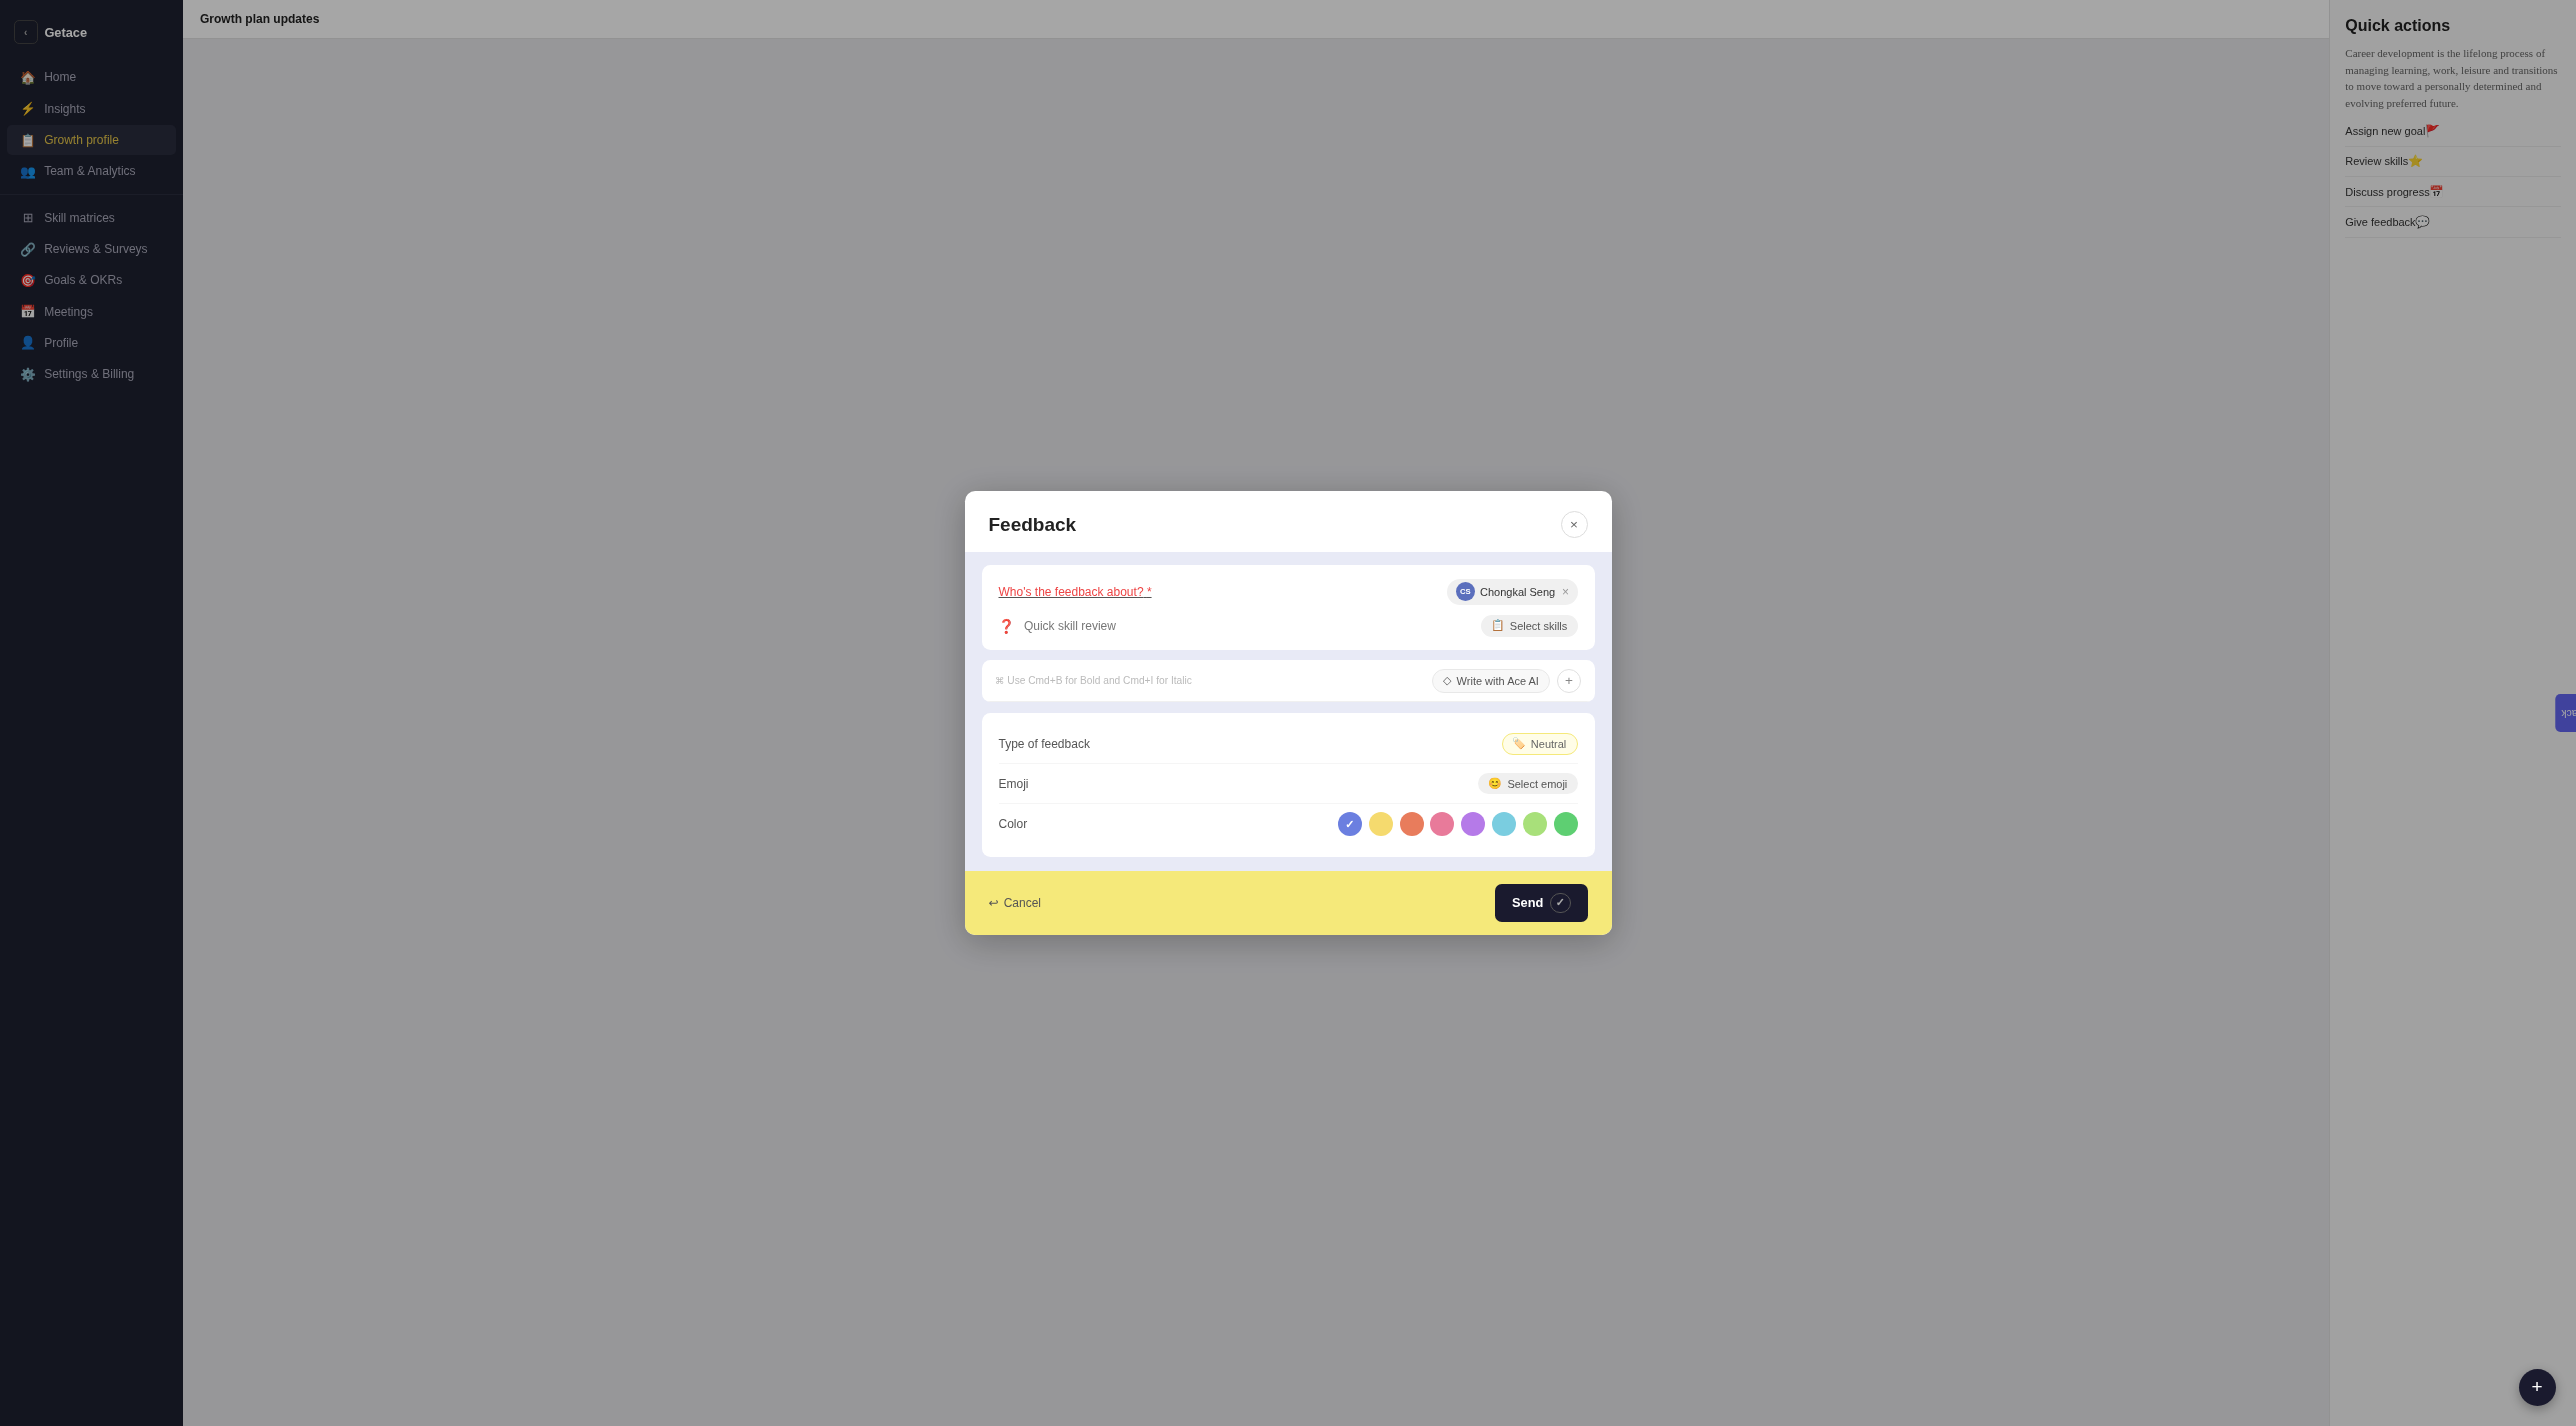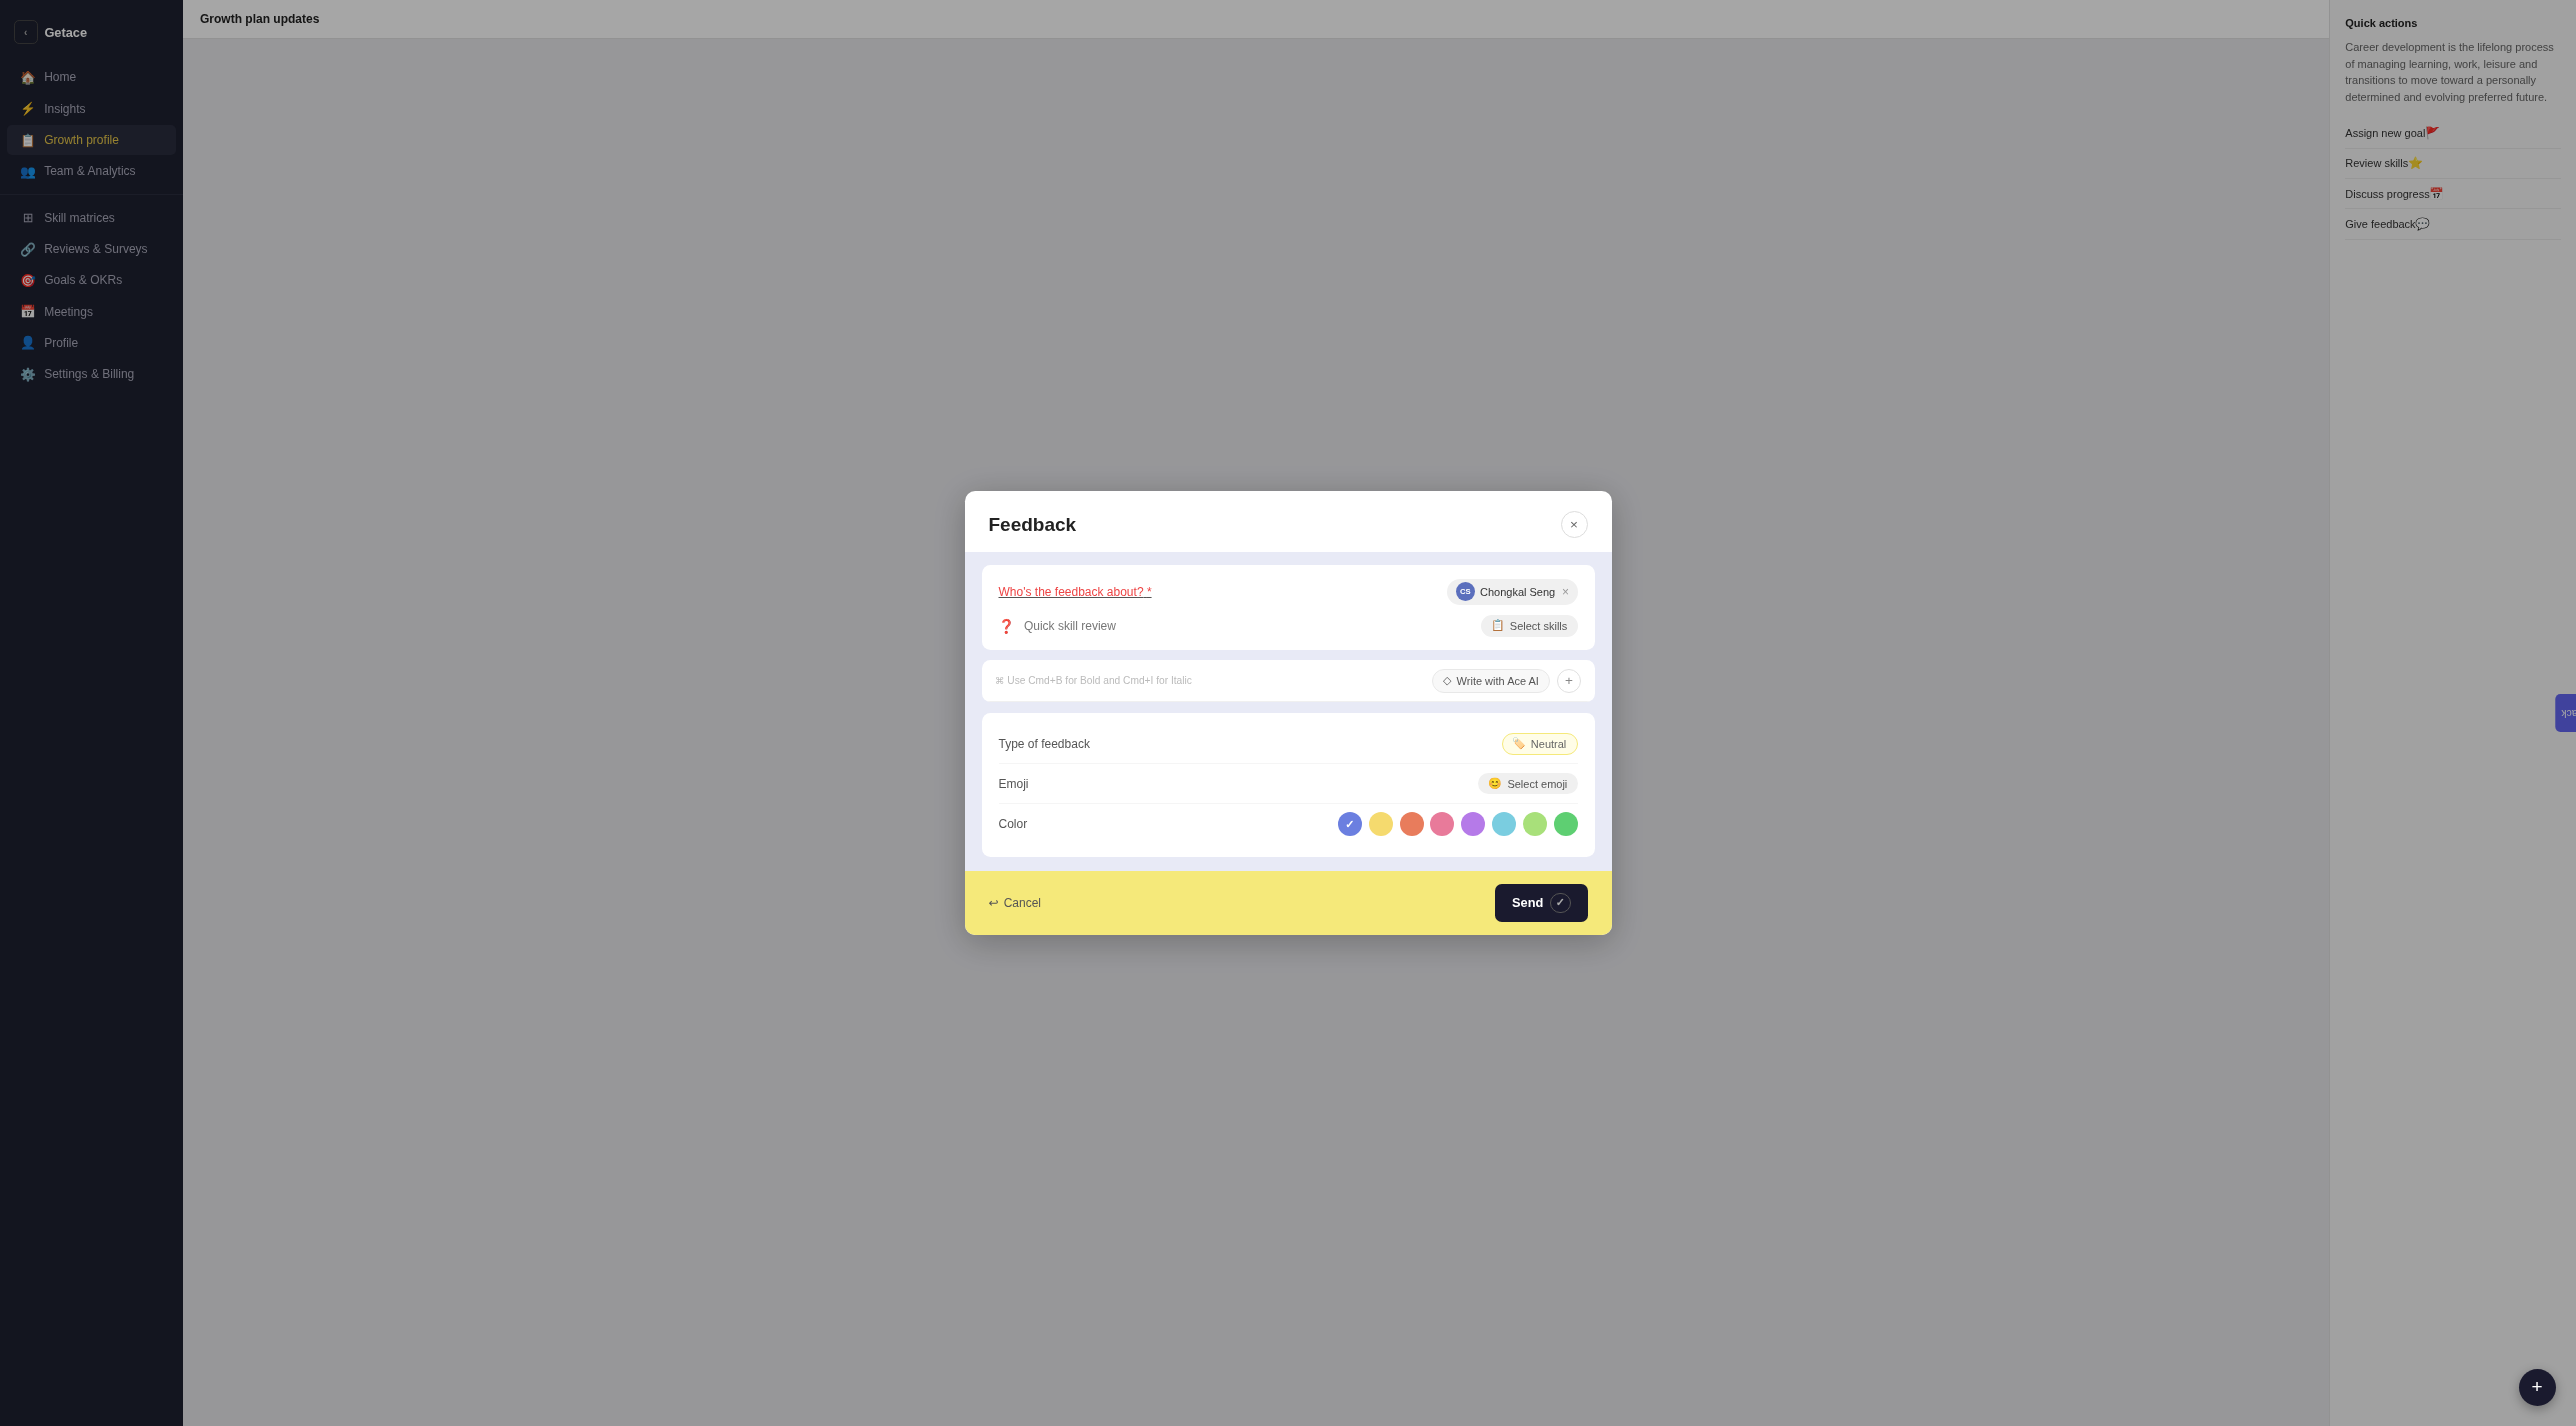--- a/index.html
+++ b/index.html
@@ -69,22 +69,22 @@
 
     
     .right-panel {
       width: 247px;
       background: #f7f7f7;
       border-left: 0.9px solid #e0e0e0;
       padding: 17px 15.3px;
       flex-shrink: 0;
       overflow-y: auto;
     }
-    .right-panel h3 { font-size: 11px; font-weight: 700; color: #222; margin-bottom: 10.2px; }
-    .right-panel p { font-size: 11px; color: #666; line-height: 1.5; margin-bottom: 13px; }
+    .right-panel h3 { font-size: 16px; font-weight: 700; color: #222; margin-bottom: 10.2px; }
+    .right-panel p { font-size: 11px; color: #666; line-height: 1.5; margin-bottom: 5px; font-family: Liberation Serif, serif; }
     .quick-action-item {
       display: flex;
       align-items: center;
       padding: 7.7px 0;
       border-bottom: 0.9px solid #e8e8e8;
       cursor: pointer;
     }
     .quick-action-item span { font-size: 11px; color: #333; }
     .quick-action-item .qa-icon { color: #999; font-size: 12px; }
 

